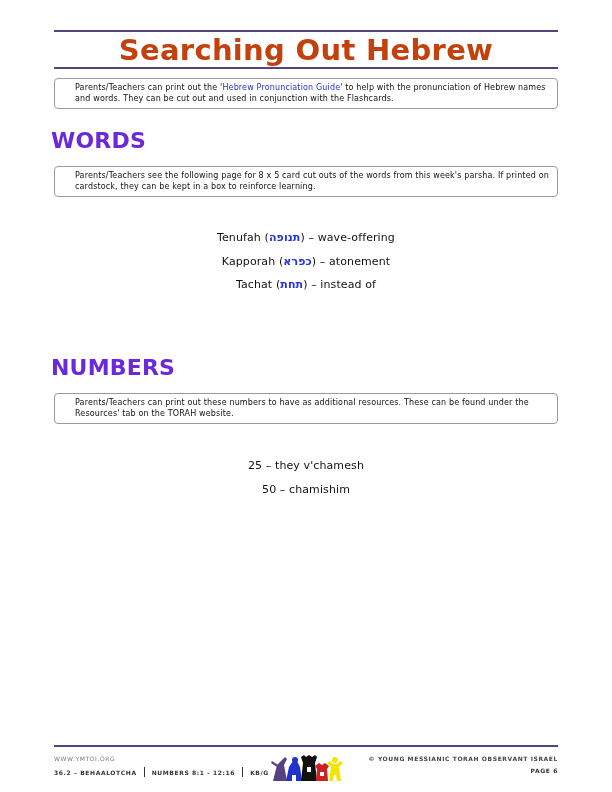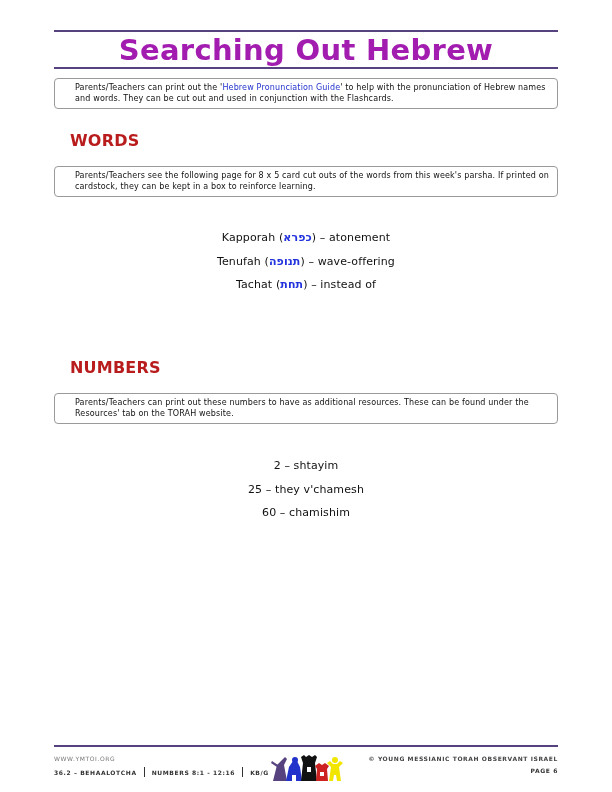--- a/index.html
+++ b/index.html
@@ -5,36 +5,36 @@
     * { box-sizing: border-box; margin: 0; padding: 0; }
     html, body { width: 612px; height: 792px; background: #ffffff; }
     body { position: relative; font-family: "DejaVu Sans", sans-serif; color: #111; overflow: hidden; }
 
     .rule { position: absolute; left: 54px; width: 504px; height: 2px; background: #574280; }
     .rule.top1 { top: 30px; }
     .rule.top2 { top: 67px; }
     .page-title {
       position: absolute; top: 32px; left: 54px; width: 504px; text-align: center;
       font-family: "DejaVu Sans", sans-serif; font-weight: bold; font-size: 29px;
-      color: #a21caf; letter-spacing: 0.3px; line-height: 36px;
+      color: #c2410c; letter-spacing: 0.3px; line-height: 36px;
     }
 
     .note-box {
       position: absolute; left: 54px; width: 504px;
       border: 1px solid #9a9a9a; border-radius: 4px;
       padding: 3px 6px 4px 20px;
       font-family: "DejaVu Sans", sans-serif; font-size: 8px; line-height: 11px; color: #111;
       letter-spacing: 0.15px;
     }
     .note-box .link { color: #2233cc; }
 
     .section-heading {
-      position: absolute; left: 70px;
-      font-family: "DejaVu Sans", sans-serif; font-weight: bold; font-size: 16px;
-      color: #b91c1c; letter-spacing: 0.2px; line-height: 26px;
+      position: absolute; left: 51px;
+      font-family: "DejaVu Sans", sans-serif; font-weight: bold; font-size: 22px;
+      color: #6d28d9; letter-spacing: 0.2px; line-height: 26px;
     }
 
     .centered-list { position: absolute; left: 54px; width: 504px; text-align: center; }
     .centered-list .item {
       font-family: "DejaVu Sans", sans-serif; font-size: 11px; color: #111;
       height: 23.5px; line-height: 23.5px; letter-spacing: 0.1px;
     }
     .hebrew { color: #2233dd; font-weight: bold; direction: rtl; unicode-bidi: isolate; }
 
     .footer-rule { position: absolute; left: 54px; width: 504px; top: 745px; height: 2px; background: #574280; }
@@ -61,52 +61,48 @@
   <span>Parents/Teachers can print out the '</span><a class="link">Hebrew Pronunciation Guide</a><span>' to help with the pronunciation of Hebrew names and words. They can be cut out and used in conjunction with the Flashcards.</span>
 </div>
 
 <h2 class="section-heading" style="top:128px;">WORDS</h2>
 <div class="note-box" style="top:166px;">
   <span>Parents/Teachers see the following page for 8 x 5 card cut outs of the words from this week's parsha. If printed on cardstock, they can be kept in a box to reinforce learning.</span>
 </div>
 
 <div class="centered-list" style="top:226px;">
   <div class="item">
+    <span>Tenufah</span>
+    (<span class="hebrew">תנופה</span>) –
+    <span>wave-offering</span>
+  </div>
+  <div class="item">
     <span>Kapporah</span>
     (<span class="hebrew">כפרא</span>) –
     <span>atonement</span>
-  </div>
-  <div class="item">
-    <span>Tenufah</span>
-    (<span class="hebrew">תנופה</span>) –
-    <span>wave-offering</span>
   </div>
   <div class="item">
     <span>Tachat</span>
     (<span class="hebrew">תחת</span>) –
     <span>instead of</span>
   </div>
 </div>
 
 <h2 class="section-heading" style="top:355px;">NUMBERS</h2>
 <div class="note-box" style="top:393px;">
   <span>Parents/Teachers can print out these numbers to have as additional resources. These can be found under the Resources' tab on the TORAH website.</span>
 </div>
 
 <div class="centered-list" style="top:454px;">
   <div class="item">
-    <span>2</span> –
-    <span>shtayim</span>
-  </div>
-  <div class="item">
     <span>25</span> –
     <span>they v'chamesh</span>
   </div>
   <div class="item">
-    <span>60</span> –
+    <span>50</span> –
     <span>chamishim</span>
   </div>
 </div>
 
 <div class="footer-rule"></div>
 <div class="footer-text footer-left-top">WWW.YMTOI.ORG</div>
 <div class="footer-text footer-left-bottom">
   <span>36.2 – BEHAALOTCHA</span>
   <span class="sep"></span>
   <span>NUMBERS 8:1 - 12:16</span>

